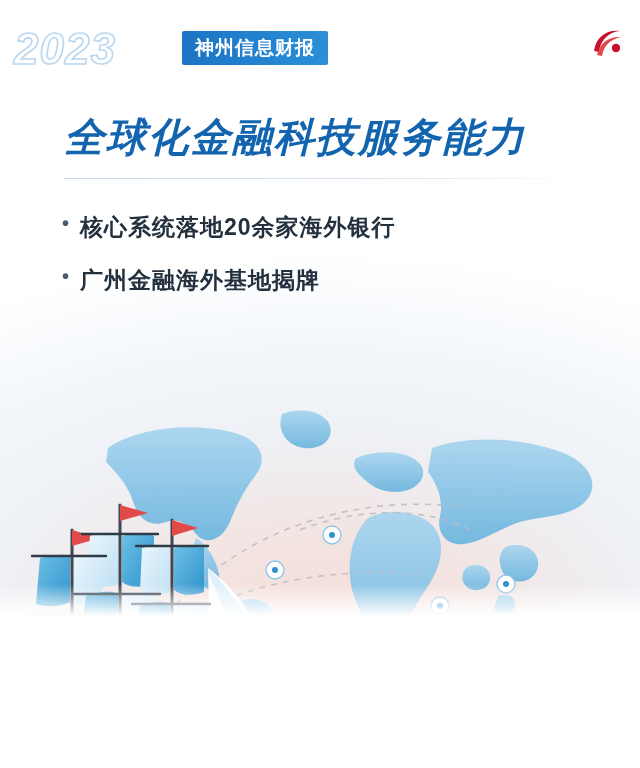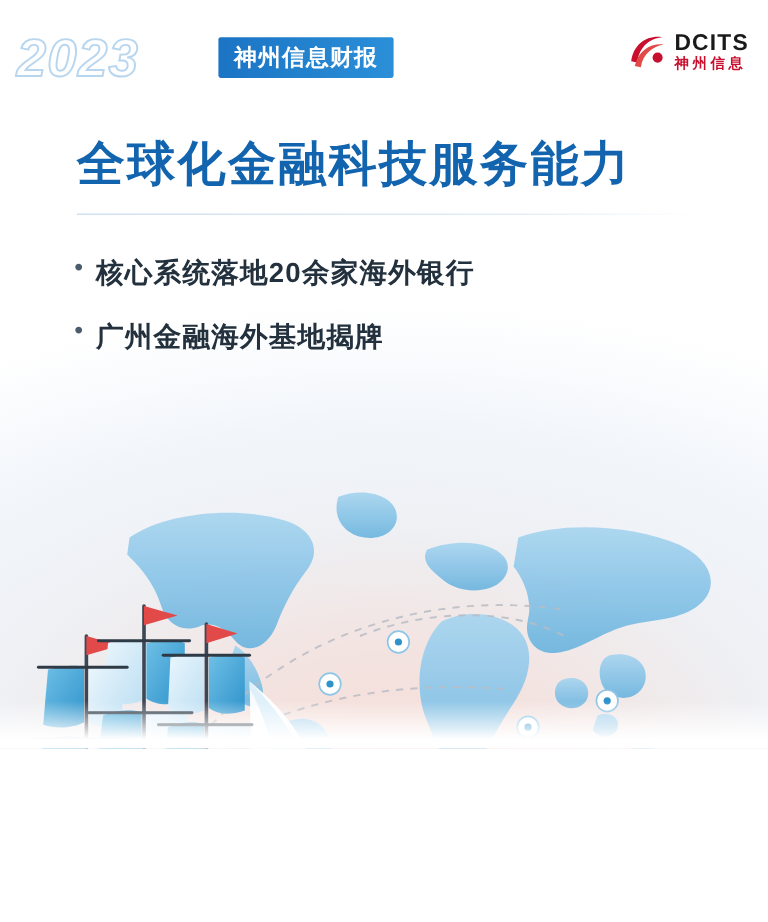--- a/index.html
+++ b/index.html
@@ -99,20 +99,21 @@
     width: 640px;
   }
   .main-title {
     margin: 0;
     padding: 0 17px 0 64px;
     font-size: 40px;
     font-weight: bold;
     color: #1264ae;
     letter-spacing: 2px;
     line-height: 1.25;
+    font-style: italic;
   }
   .title-rule {
     margin: 16px 60px 0 64px;
     height: 1px;
     background: linear-gradient(90deg, #c4d9ec 0%, #dce8f4 70%, rgba(220,232,244,0) 100%);
   }
 
   .bullets {
     position: absolute;
     left: 62px;
@@ -168,24 +169,20 @@
       <span>神州信息财报</span>
     </div>
 
     <div class="logo">
       <span class="logo-mark">
         <svg width="34" height="34" viewBox="0 0 34 34" aria-hidden="true">
           <path d="M4 25 C6 10 18 3 30 5 C20 6 11 12 9 26 Z" fill="#c8102e"></path>
           <path d="M7 29 C10 16 20 10 31 11 C22 13 14 18 12 30 Z" fill="#e24a4a"></path>
           <circle cx="26" cy="22" r="4.2" fill="#c8102e"></circle>
         </svg>
-      </span>
-      <span class="logo-text">
-        <span class="logo-en">DCITS</span>
-        <span class="logo-cn">神州信息</span>
       </span>
     </div>
   </div>
 
   <div class="title-block">
     <h1 class="main-title">全球化金融科技服务能力</h1>
     <div class="title-rule"></div>
   </div>
 
   <ul class="bullets">

